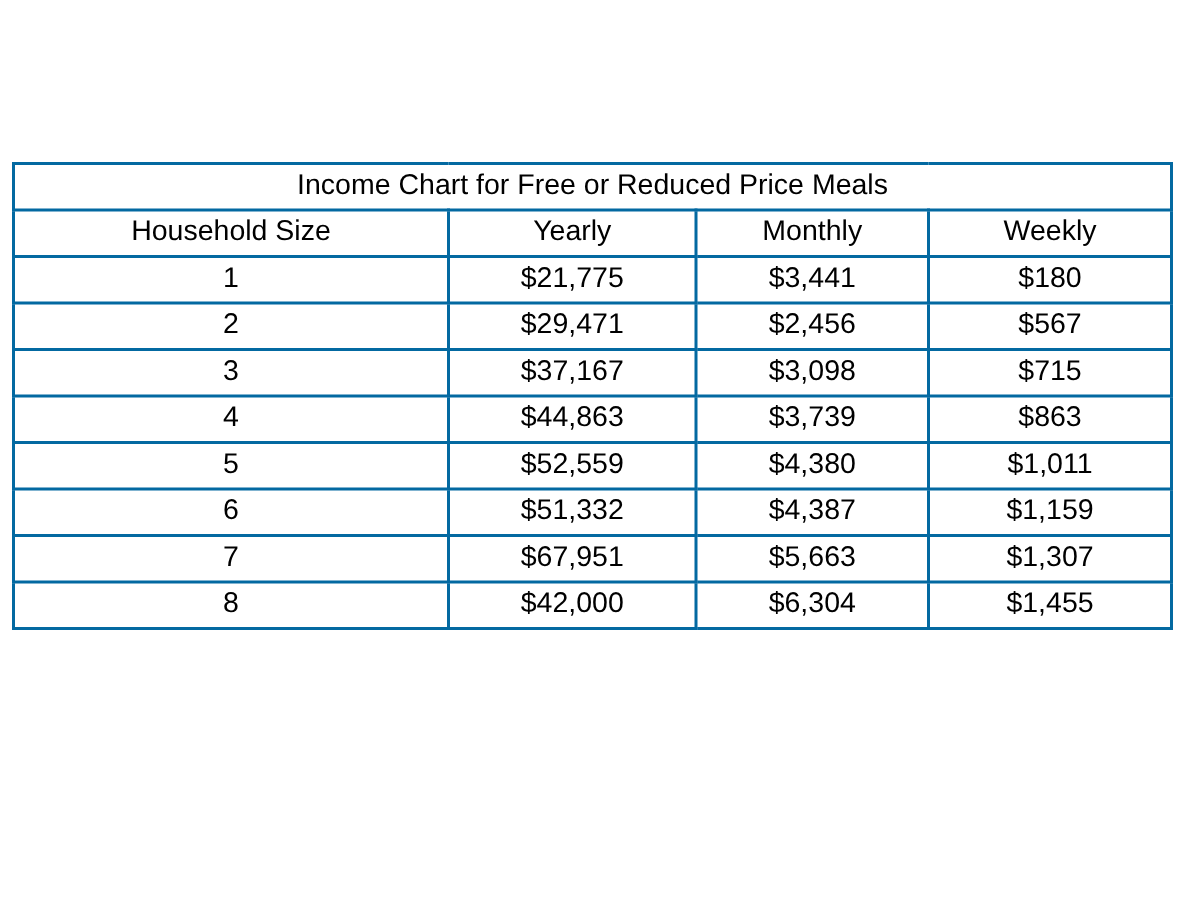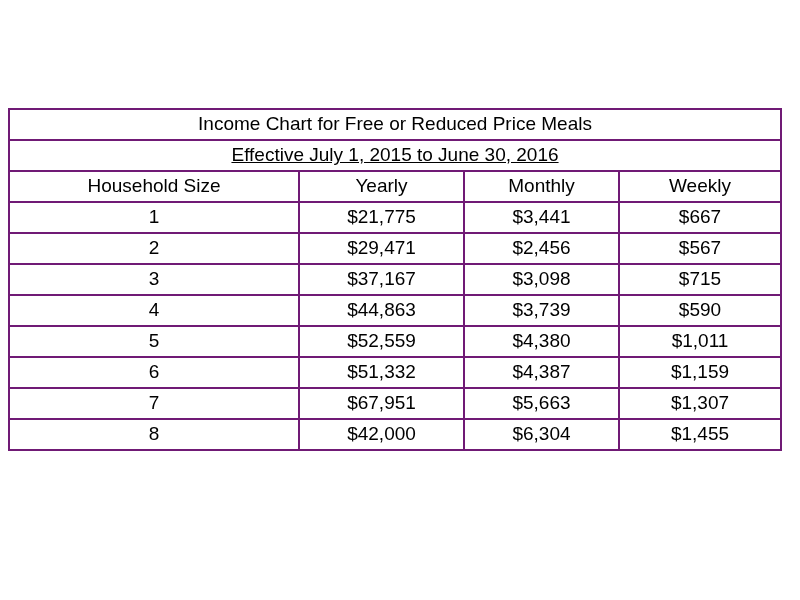--- a/index.html
+++ b/index.html
@@ -24,21 +24,21 @@
   table.income-table {
     border-collapse: collapse;
     table-layout: fixed;
     width: 772px;
     font-size: 19px;
     line-height: 1.18;
     color: #000000;
   }
   table.income-table td,
   table.income-table th {
-    border: 2px solid #701a75;
+    border: 2px solid #0369a1;
     text-align: center;
     vertical-align: middle;
     padding: 2px 6px;
     font-weight: normal;
     overflow: hidden;
   }
   tr.title-row td,
   tr.subtitle-row td,
   tr.header-row th,
   tr.data-row td {
@@ -60,52 +60,49 @@
       <colgroup>
         <col style="width:290px">
         <col style="width:165px">
         <col style="width:155px">
         <col style="width:162px">
       </colgroup>
       <tbody>
         <tr class="title-row">
           <td colspan="4">Income Chart for Free or Reduced Price Meals</td>
         </tr>
-        <tr class="subtitle-row">
-          <td colspan="4"><span class="underline">Effective July 1, 2015 to June 30, 2016</span></td>
-        </tr>
         <tr class="header-row">
           <th>Household Size</th>
           <th>Yearly</th>
           <th>Monthly</th>
           <th>Weekly</th>
         </tr>
         <tr class="data-row">
           <td>1</td>
           <td>$21,775</td>
           <td>$3,441</td>
-          <td>$667</td>
+          <td>$180</td>
         </tr>
         <tr class="data-row">
           <td>2</td>
           <td>$29,471</td>
           <td>$2,456</td>
           <td>$567</td>
         </tr>
         <tr class="data-row">
           <td>3</td>
           <td>$37,167</td>
           <td>$3,098</td>
           <td>$715</td>
         </tr>
         <tr class="data-row">
           <td>4</td>
           <td>$44,863</td>
           <td>$3,739</td>
-          <td>$590</td>
+          <td>$863</td>
         </tr>
         <tr class="data-row">
           <td>5</td>
           <td>$52,559</td>
           <td>$4,380</td>
           <td>$1,011</td>
         </tr>
         <tr class="data-row">
           <td>6</td>
           <td>$51,332</td>

